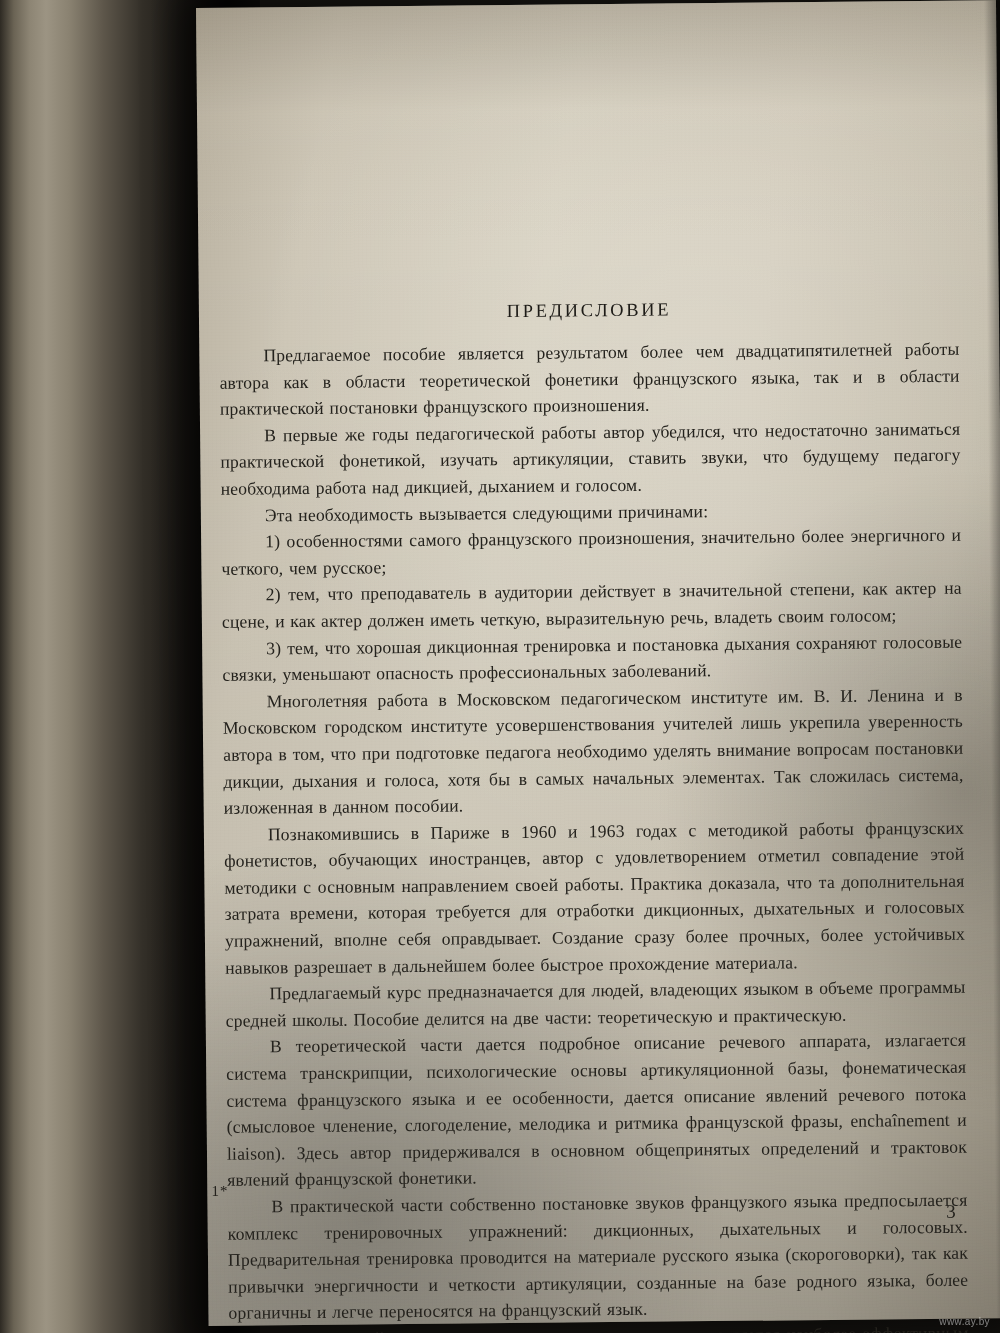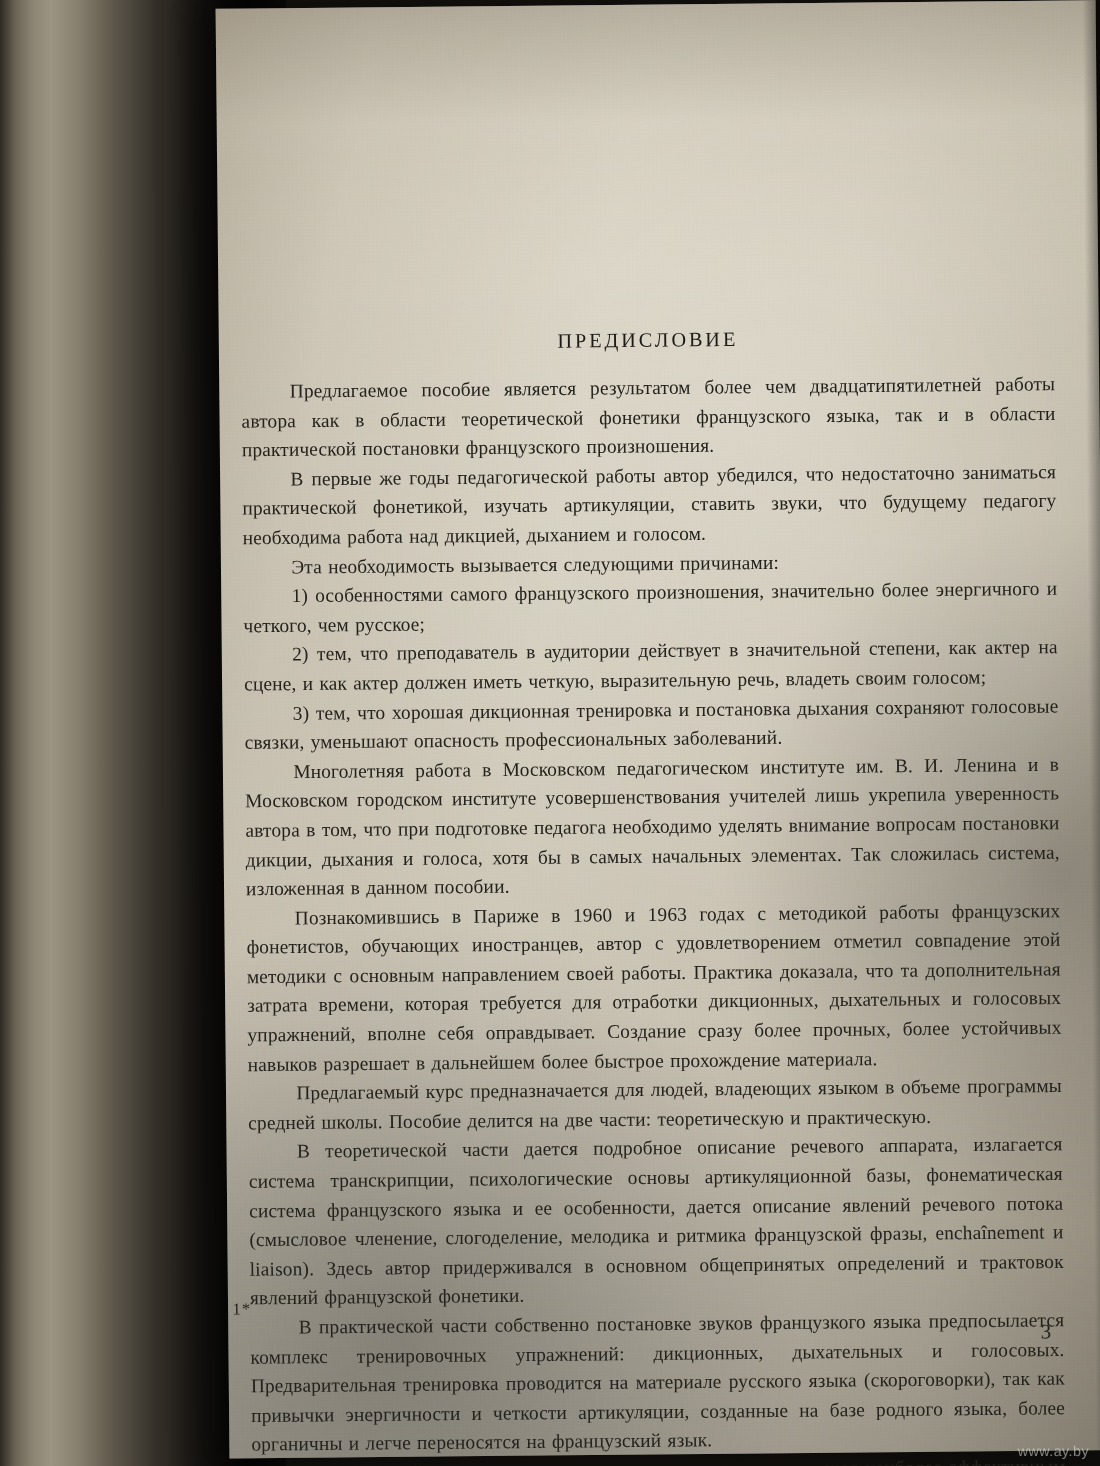--- a/index.html
+++ b/index.html
@@ -138,21 +138,21 @@
     color: #24221d;
     letter-spacing: 1px;
   }
 
   
   .watermark {
     position: absolute;
     right: 10px;
     bottom: 6px;
     font-family: "Liberation Sans", sans-serif;
-    font-size: 13px;
+    font-size: 10px;
     color: rgba(225,225,225,0.55);
     letter-spacing: 0.4px;
   }
 
   
   .grain {
     position: absolute;
     inset: 0;
     opacity: 0.12;
     background-image:

